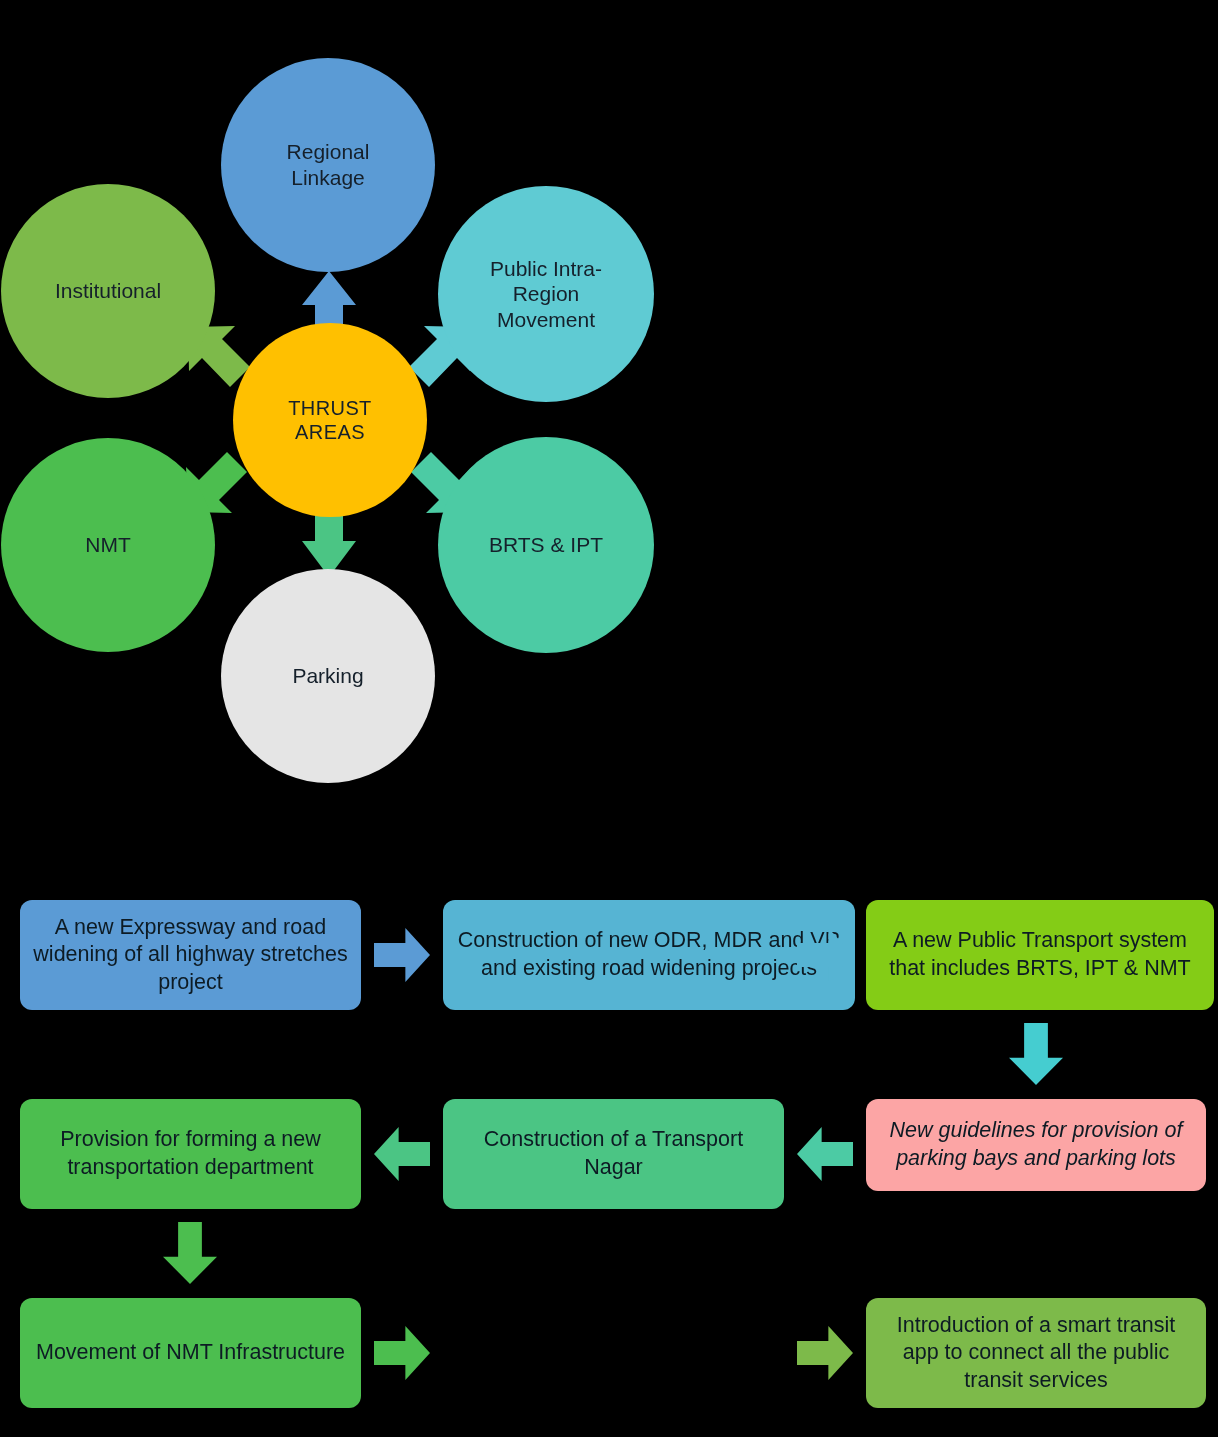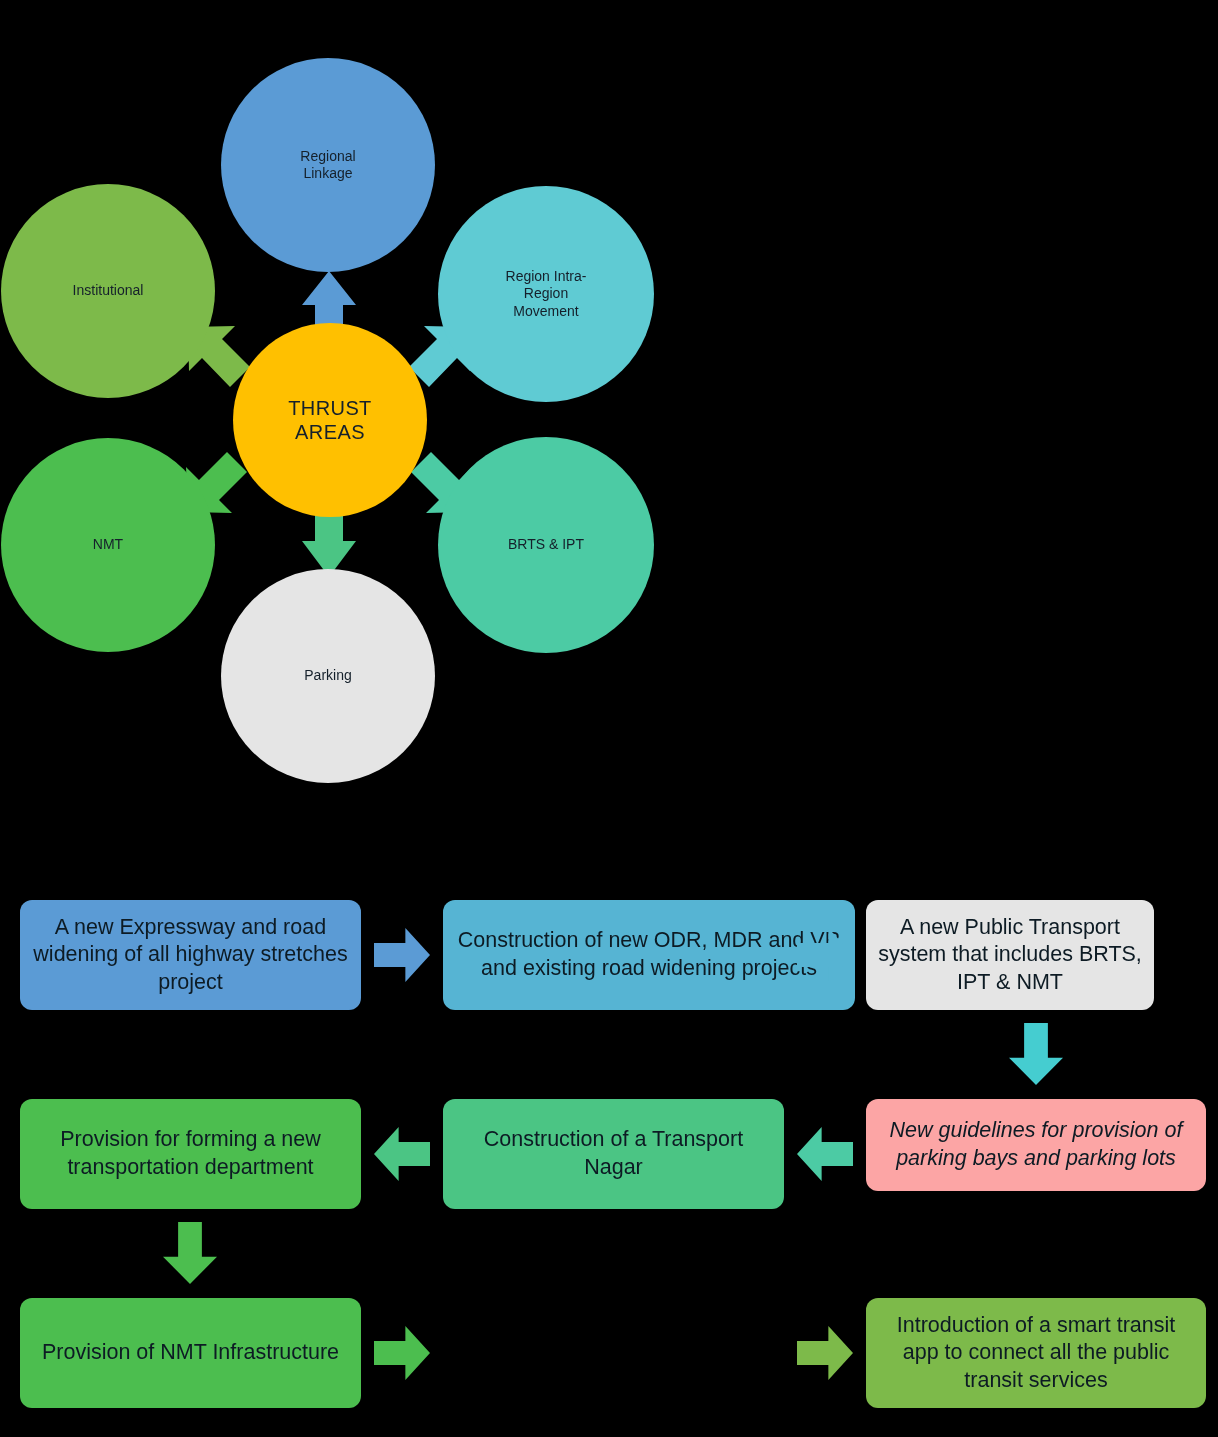--- a/index.html
+++ b/index.html
@@ -24,21 +24,21 @@
     height: 820px;
   }
   .bubble {
     position: absolute;
     border-radius: 50%;
     display: flex;
     align-items: center;
     justify-content: center;
     text-align: center;
     color: #15202b;
-    font-size: 14px;
+    font-size: 21px;
     line-height: 1.22;
     box-sizing: border-box;
     padding: 6px;
   }
   .bubble.center-bubble {
     font-size: 20px;
     letter-spacing: 0.4px;
   }
   .bubble-label { display:block; }
 
@@ -115,21 +115,21 @@
 
   <div class="bubble" id="b-regional" style="left: 221px; top: 58px; width: 214px; height: 214px; background: rgb(91, 155, 213);">
     <span>
       <span class="bubble-label">Regional</span>
       <span class="bubble-label">Linkage</span>
     </span>
   </div>
 
   <div class="bubble" id="b-rapid" style="left: 438px; top: 186px; width: 216px; height: 216px; background: rgb(95, 203, 211);">
     <span>
-      <span class="bubble-label">Region Intra-</span>
+      <span class="bubble-label">Public Intra-</span>
       <span class="bubble-label">Region</span>
       <span class="bubble-label">Movement</span>
     </span>
   </div>
 
   <div class="bubble" id="b-brts" style="left: 438px; top: 437px; width: 216px; height: 216px; background: rgb(76, 203, 164);">
     <span class="bubble-label">BRTS &amp; IPT</span>
   </div>
 
   <div class="bubble" id="b-parking" style="left: 221px; top: 569px; width: 214px; height: 214px; background: #e5e5e5;">
@@ -148,34 +148,34 @@
   </div>
 </div>
 
 <div id="flowchart">
     <div class="fbox" style="left: 20px; top: 20px; width: 341px; height: 110px; background: rgb(91, 155, 213);">
       <span>A new Expressway and road widening of all highway stretches project</span>
     </div>
     <div class="fbox" style="left: 443px; top: 20px; width: 412px; height: 110px; background: rgb(86, 180, 211);">
       <span>Construction of  new ODR, MDR and VR and existing road widening projects</span>
     </div>
-    <div class="fbox" style="left: 866px; top: 20px; width: 288px; height: 110px; background: #e5e5e5;">
+    <div class="fbox" style="left: 866px; top: 20px; width: 348px; height: 110px; background: #84cc16;">
       <span>A new Public Transport system that includes BRTS, IPT &amp; NMT</span>
     </div>
     <div class="fbox" style="left: 866px; top: 219px; width: 340px; height: 92px; background: #fca5a5; font-style: italic;">
       <span>New guidelines for provision of parking bays and parking lots</span>
     </div>
     <div class="fbox" style="left: 443px; top: 219px; width: 341px; height: 110px; background: rgb(75, 197, 132);">
       <span>Construction of a Transport Nagar</span>
     </div>
     <div class="fbox" style="left: 20px; top: 219px; width: 341px; height: 110px; background: rgb(76, 190, 79);">
       <span>Provision for forming a new transportation department</span>
     </div>
     <div class="fbox" style="left: 20px; top: 418px; width: 341px; height: 110px; background: rgb(76, 190, 79);">
-      <span>Provision of NMT Infrastructure</span>
+      <span>Movement of NMT Infrastructure</span>
     </div>
     <div class="fbox" style="left: 866px; top: 418px; width: 340px; height: 110px; background: rgb(125, 186, 74);">
       <span>Introduction of a smart transit app to connect all the public transit services</span>
     </div>
     <div class="farrow" style="left: 374px; top: 48px; width: 56px; height: 54px;">
       <svg width="56" height="54" viewBox="0 0 56 54">
         <polygon points="0,15.120000000000001 31.360000000000003,15.120000000000001 31.360000000000003,0 56,27 31.360000000000003,54 31.360000000000003,38.879999999999995 0,38.879999999999995" fill="#5B9BD5"></polygon>
       </svg>
     </div>
     <div class="farrow" style="left: 797px; top: 48px; width: 56px; height: 54px;">

